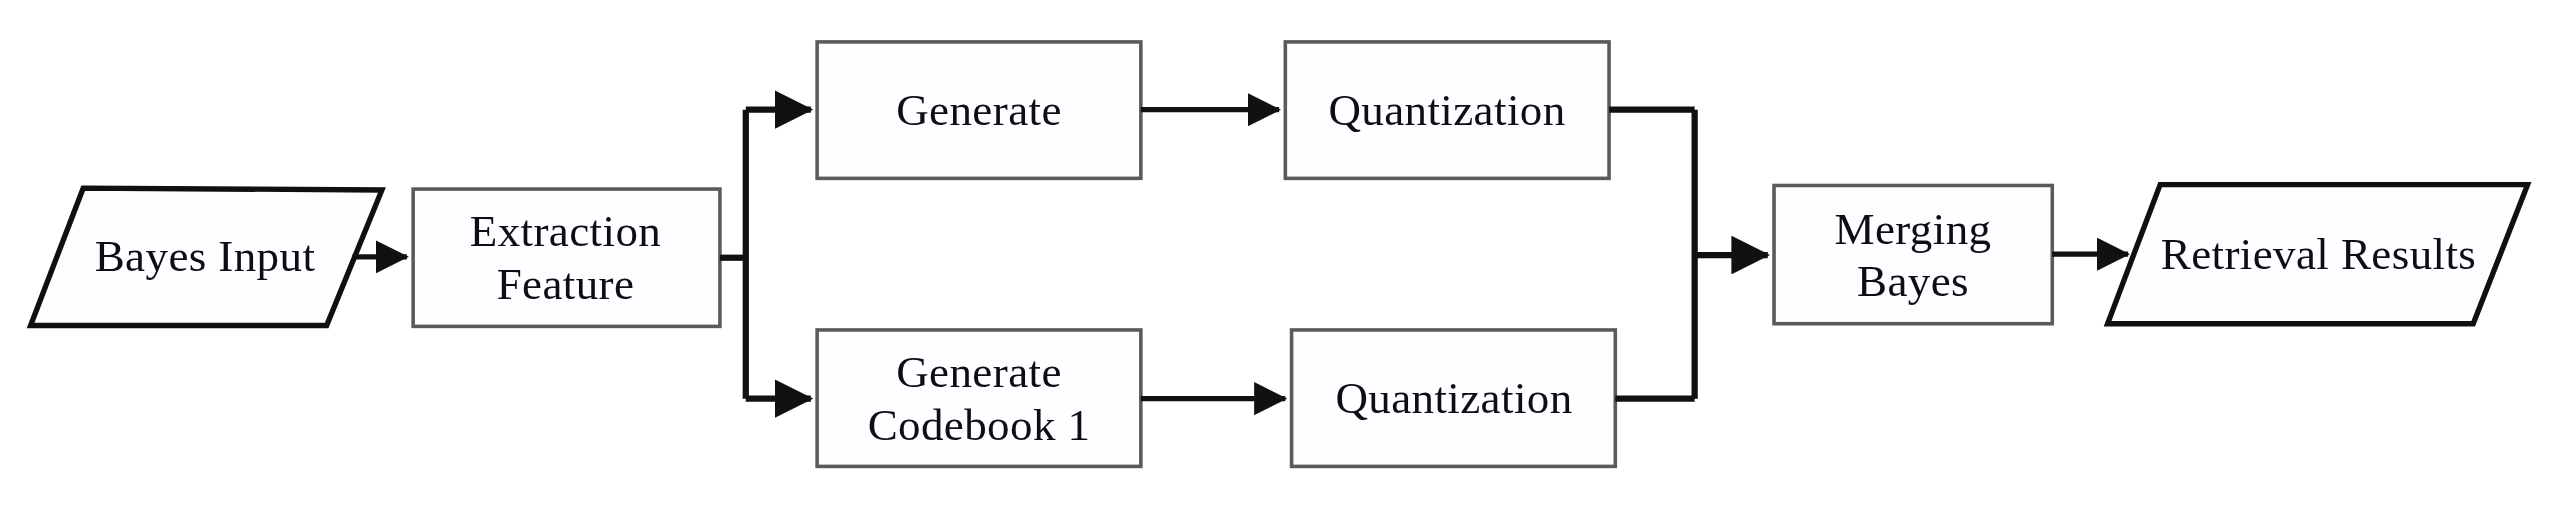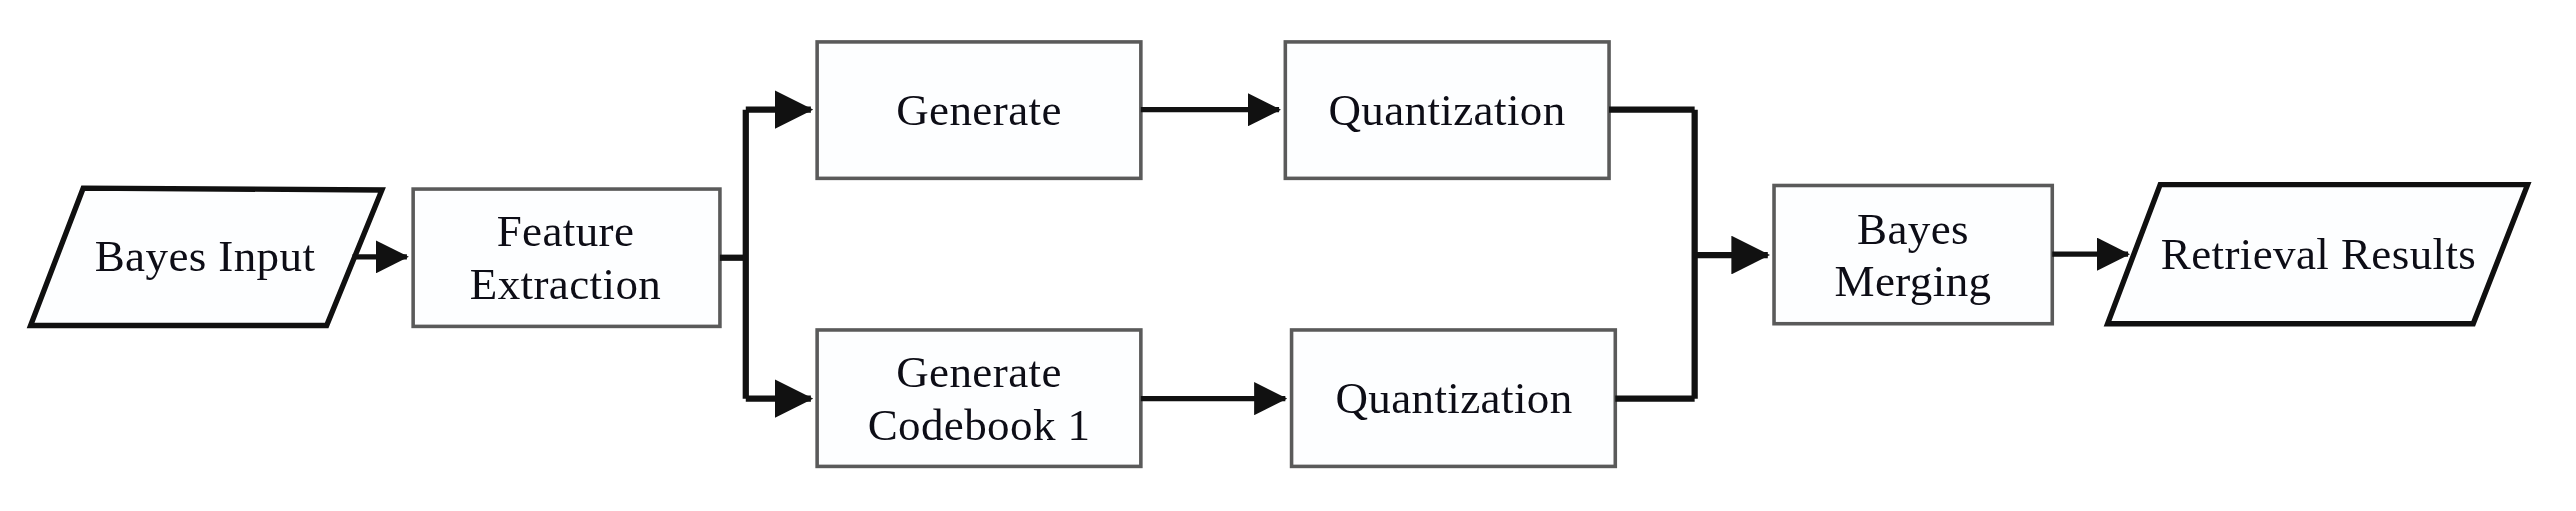--- a/index.html
+++ b/index.html
@@ -91,44 +91,44 @@
     <path d="M 1899 286 L 1981 286" stroke="#111111" stroke-width="7" fill="none" marker-end="url(#arrowhead)"></path>
 
     <line x1="2300" y1="285" x2="2385" y2="285" stroke="#111111" stroke-width="6" marker-end="url(#arrowhead)"></line>
   </svg>
 
   <div class="node-label" style="left:65px; top:188px; width:280px; height:137px;">
     <span class="line">Bayes Input</span>
   </div>
 
   <div class="node-label" style="left:412px; top:189px; width:307px; height:137px;">
+    <span class="line">Extraction</span>
     <span class="line">Feature</span>
-    <span class="line">Extraction</span>
   </div>
 
   <div class="node-label" style="left:817px; top:42px; width:324px; height:137px;">
     <span class="line">Generate</span>
   </div>
 
   <div class="node-label" style="left:817px; top:330px; width:324px; height:137px;">
     <span class="line">Generate</span>
     <span class="line">Codebook 1</span>
   </div>
 
   <div class="node-label" style="left:1285px; top:42px; width:324px; height:137px;">
     <span class="line">Quantization</span>
   </div>
 
   <div class="node-label" style="left:1292px; top:330px; width:324px; height:137px;">
     <span class="line">Quantization</span>
   </div>
 
   <div class="node-label" style="left:1774px; top:186px; width:278px; height:138px;">
+    <span class="line">Merging</span>
     <span class="line">Bayes</span>
-    <span class="line">Merging</span>
   </div>
 
   <div class="node-label" style="left:2142px; top:185px; width:353px; height:139px;">
     <span class="line">Retrieval Results</span>
   </div>
 
 </div>
 
 
 </body></html>

